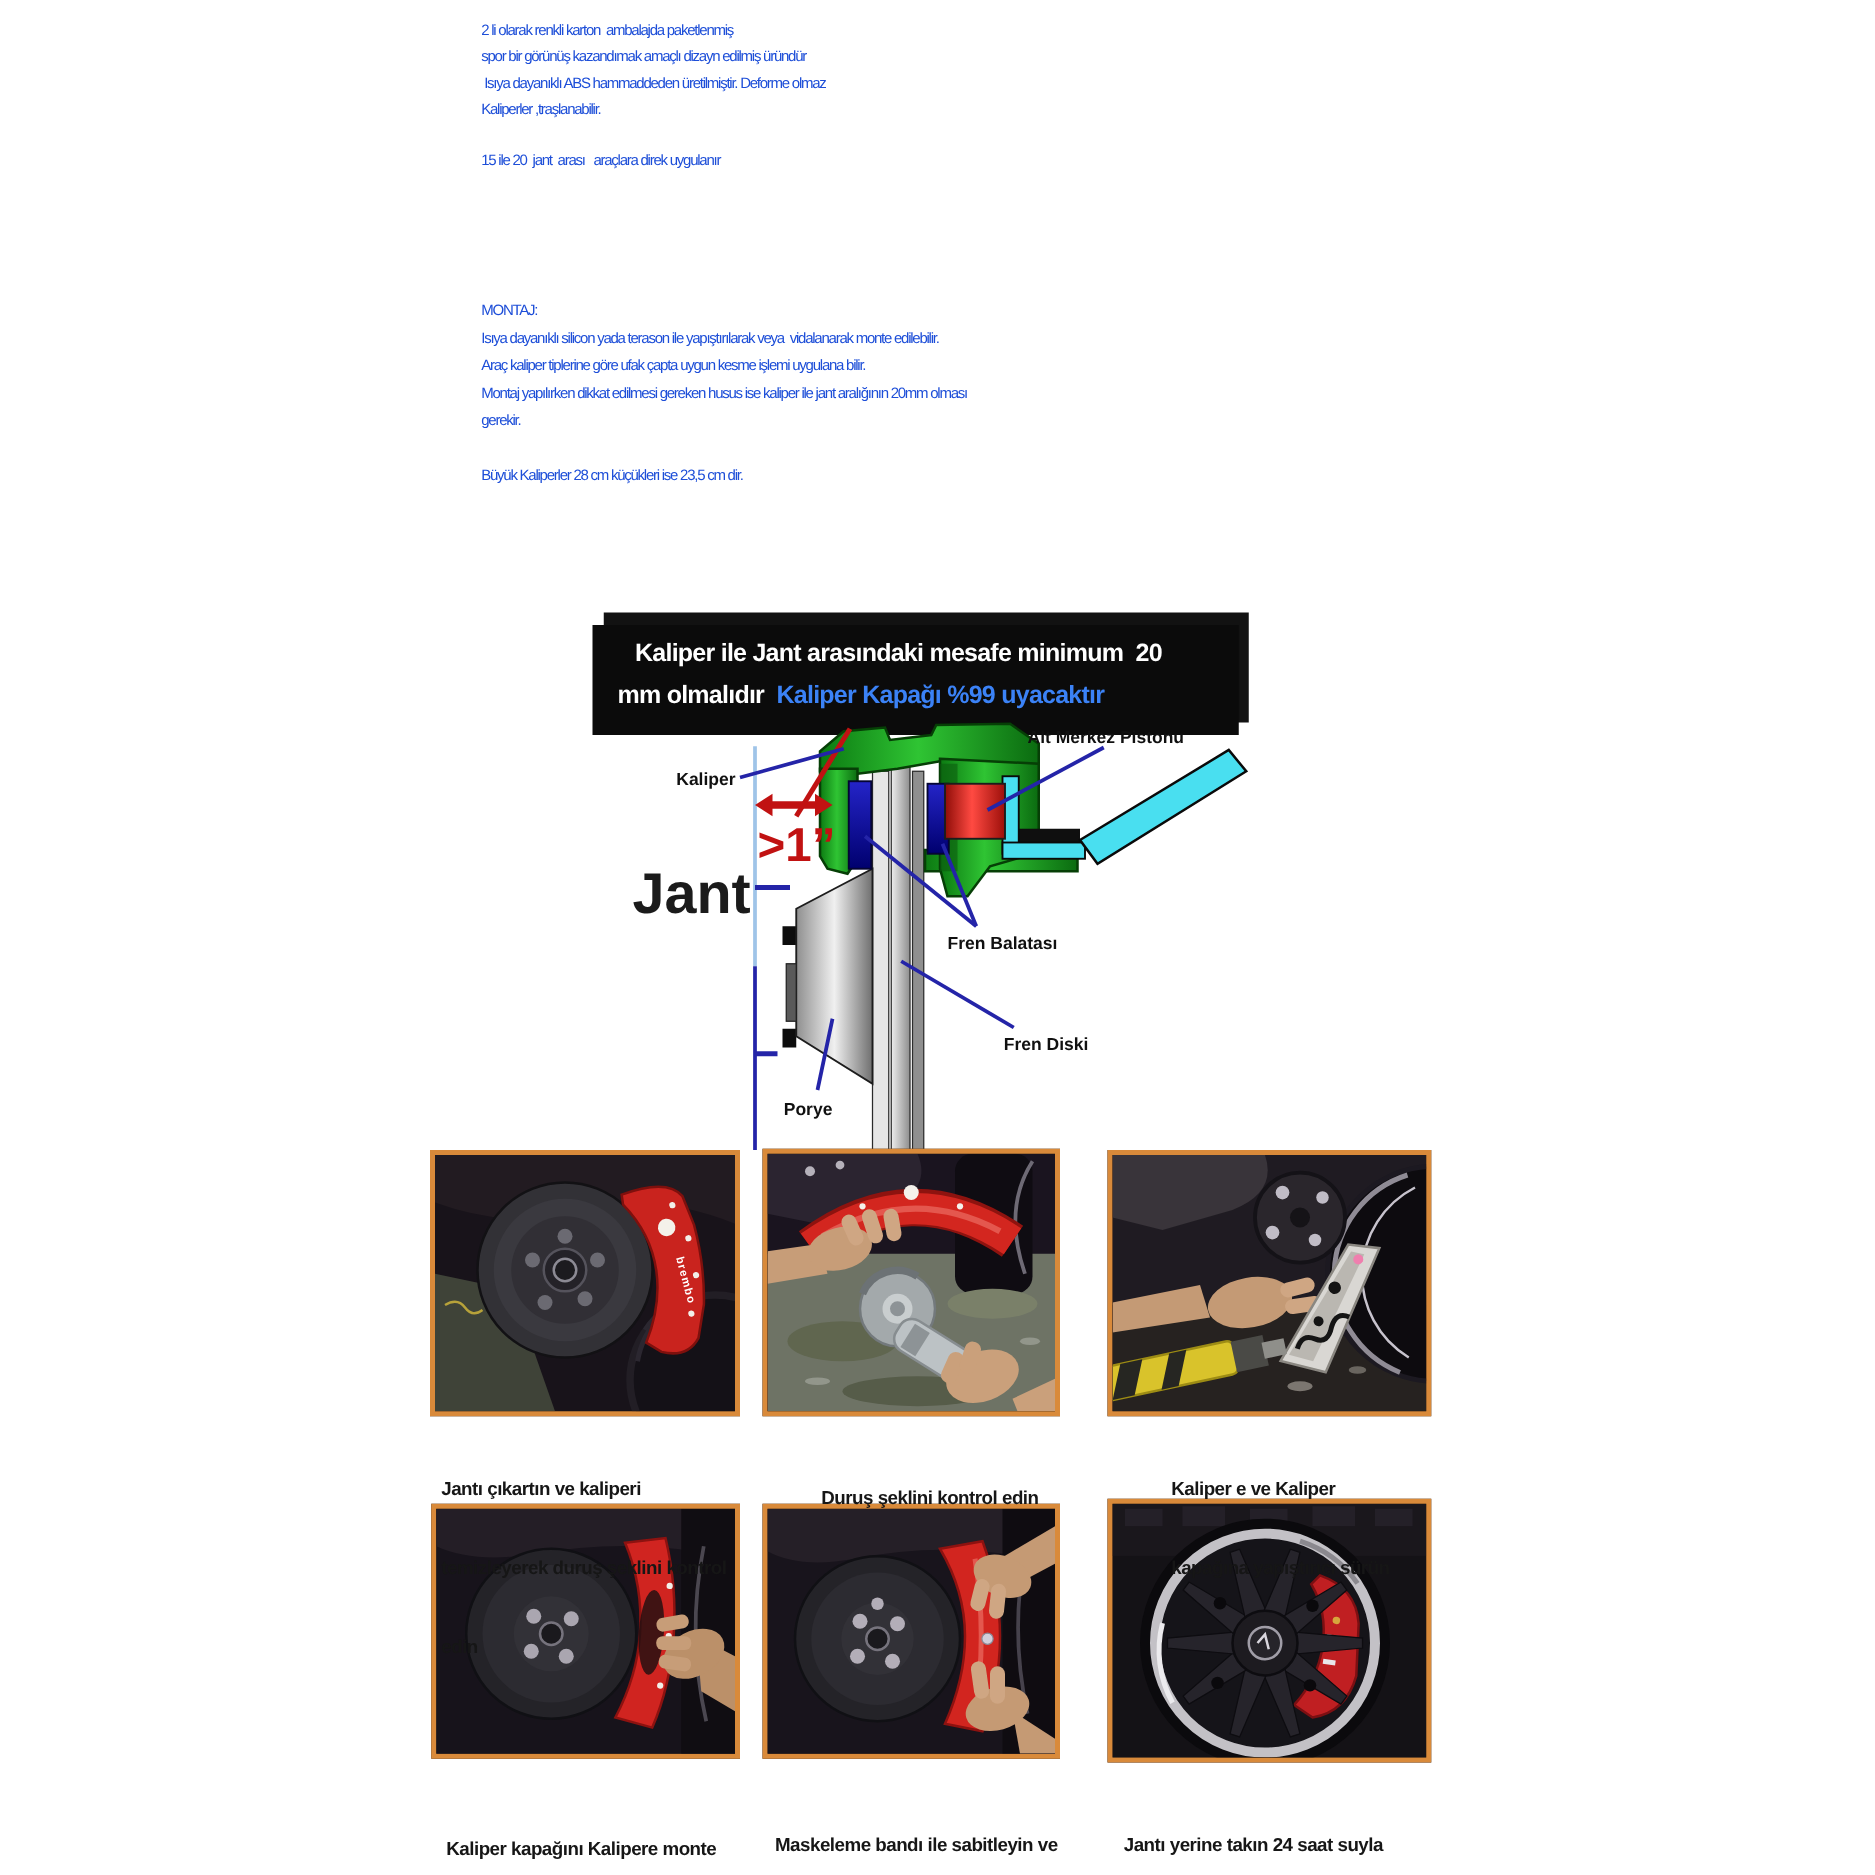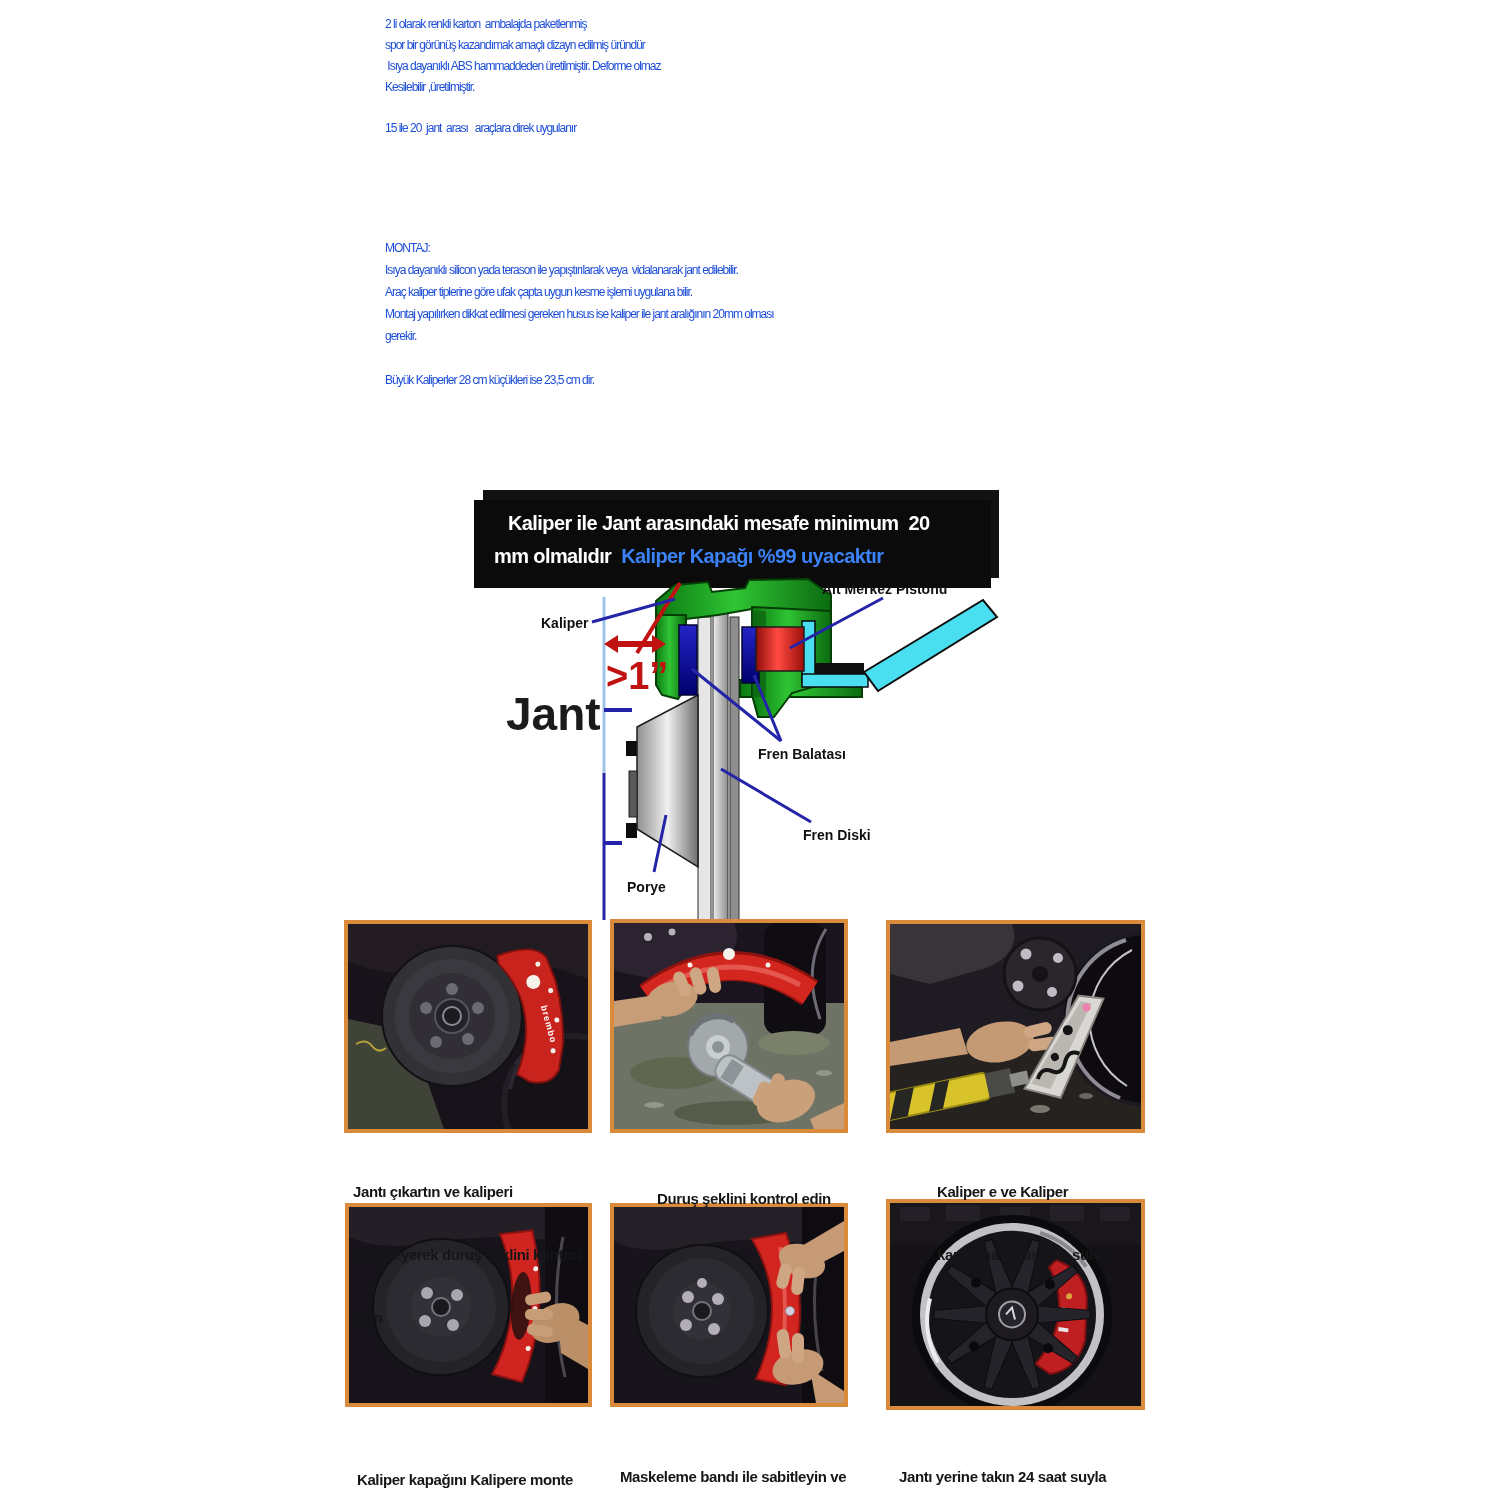--- a/index.html
+++ b/index.html
@@ -21,25 +21,25 @@
   .diag svg{display:block;width:100%;height:100%;}
 </style>
 </head>
 <body>
 
 <div class="page">
 
   <div class="txt" style="left:385px;top:14px">2 li olarak renkli karton  ambalajda paketlenmiş</div>
   <div class="txt" style="left:385px;top:56px"> Isıya dayanıklı ABS hammaddeden üretilmiştir. Deforme olmaz</div>
   <div class="txt" style="left:385px;top:35px">spor bir görünüş kazandımak amaçlı dizayn edilmiş üründür</div>
-  <div class="txt" style="left:385px;top:77px">Kesilebilir ,üretilmiştir.</div>
+  <div class="txt" style="left:385px;top:77px">Kaliperler ,traşlanabilir.</div>
   <div class="txt" style="left:385px;top:118px">15 ile 20  jant  arası   araçlara direk uygulanır</div>
 
   <div class="txt" style="left:385px;top:238px">MONTAJ:</div>
-  <div class="txt" style="left:385px;top:260px">Isıya dayanıklı silicon yada terason ile yapıştırılarak veya  vidalanarak jant edilebilir.</div>
+  <div class="txt" style="left:385px;top:260px">Isıya dayanıklı silicon yada terason ile yapıştırılarak veya  vidalanarak monte edilebilir.</div>
   <div class="txt" style="left:385px;top:282px">Araç kaliper tiplerine göre ufak çapta uygun kesme işlemi uygulana bilir.</div>
   <div class="txt" style="left:385px;top:304px">Montaj yapılırken dikkat edilmesi gereken husus ise kaliper ile jant aralığının 20mm olması</div>
   <div class="txt" style="left:385px;top:326px">gerekir.</div>
   <div class="txt" style="left:385px;top:370px">Büyük Kaliperler 28 cm küçükleri ise 23,5 cm dir.</div>
 
   <div class="banner-back"></div>
   <div class="banner">
     <div class="l1">Kaliper ile Jant arasındaki mesafe minimum  20</div>
     <div class="l2"><span>mm olmalıdır  </span><span class="red">Kaliper Kapağı %99 uyacaktır</span></div>
   </div>

